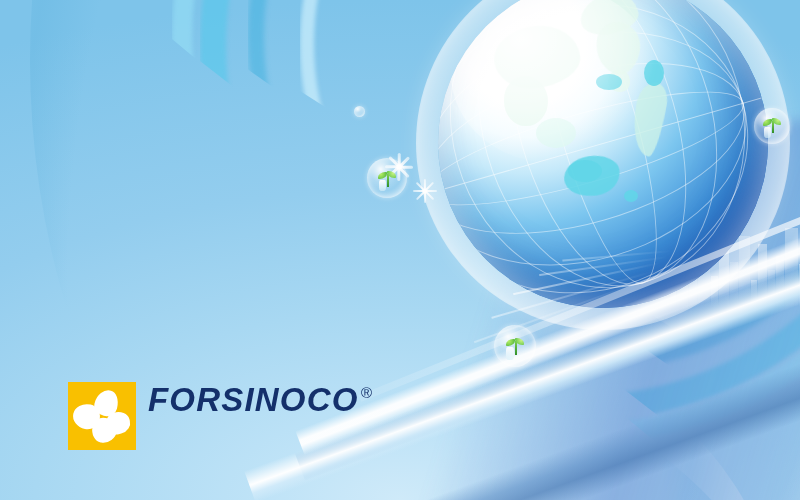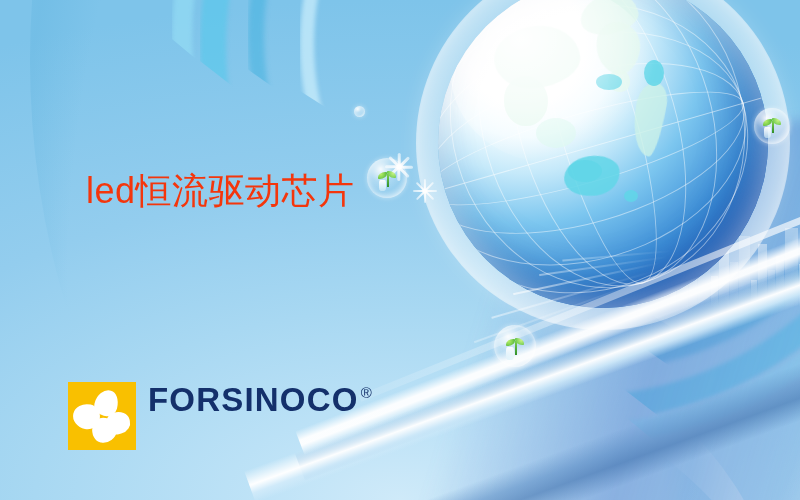--- a/index.html
+++ b/index.html
@@ -140,21 +140,21 @@
 
   
   #logo{position:absolute;left:68px;top:382px;display:flex;align-items:flex-start;}
   #logo .mark{position:relative;width:68px;height:68px;background:#f9c000;flex:0 0 auto;}
   #logo .mark .petal{position:absolute;background:#fff;}
   #logo .mark .pTop   {left:27px;top:8px;width:23px;height:26px;border-radius:58% 46% 44% 54%/64% 62% 40% 38%;transform:rotate(14deg);}
   #logo .mark .pRight {left:38px;top:30px;width:24px;height:22px;border-radius:48% 58% 52% 42%/52% 50% 48% 50%;transform:rotate(-16deg);}
   #logo .mark .pBottom{left:24px;top:36px;width:25px;height:25px;border-radius:46% 54% 56% 44%/40% 42% 60% 58%;transform:rotate(10deg);}
   #logo .mark .pLeft  {left:5px;top:22px;width:27px;height:25px;border-radius:56% 44% 46% 54%/50% 52% 48% 50%;transform:rotate(12deg);}
 
-  #logo .words{margin-left:12px;padding-top:1px;}
+  #logo .words{margin-left:12px;padding-top:1px;font-style:italic;}
   #logo .brand{display:flex;align-items:flex-start;}
   #logo .brandName{color:#14306b;font-weight:bold;font-size:33px;line-height:34px;letter-spacing:1.2px;}
   #logo .regmark{color:#14306b;font-size:15px;line-height:15px;margin-left:2px;margin-top:2px;}
   #logo .tagline{color:#121a33;font-size:17.5px;line-height:22px;margin-top:3px;letter-spacing:.1px;}
 </style>
 </head>
 <body>
 
 <div id="banner">
 
@@ -269,21 +269,20 @@
   <div class="bubble" style="left:754px;top:108px;width:36px;height:36px;">
     <span class="pot" style="left:10px;top:19px;width:7px;height:11px;"></span>
     <span class="stem" style="left:18px;top:13px;height:12px;"></span>
     <span class="leafL" style="left:9px;top:11px;"></span>
     <span class="leafR" style="left:18px;top:10px;"></span>
   </div>
 
   <div class="bubble" style="left:354px;top:106px;width:11px;height:11px;"></div>
 
   <div id="headline">
-    <div class="ln ln1">led恒流驱动芯片</div>
   </div>
 
   <div id="logo">
     <div class="mark">
       <span class="petal pTop"></span>
       <span class="petal pRight"></span>
       <span class="petal pBottom"></span>
       <span class="petal pLeft"></span>
     </div>
     <div class="words">

